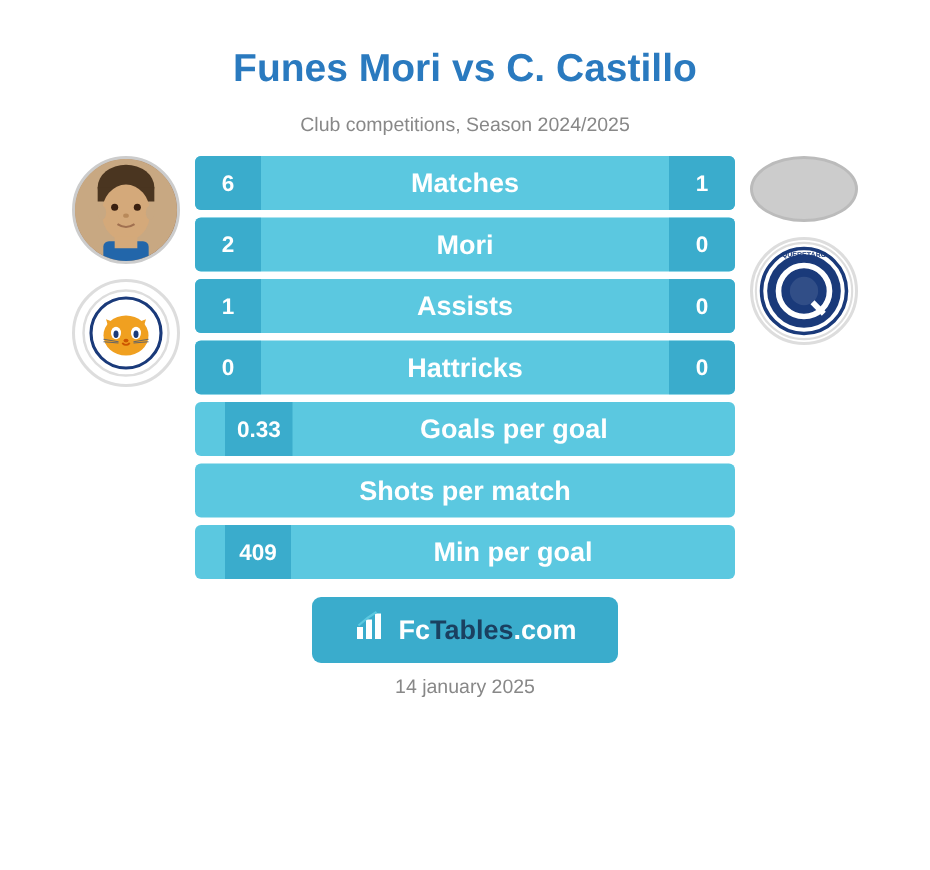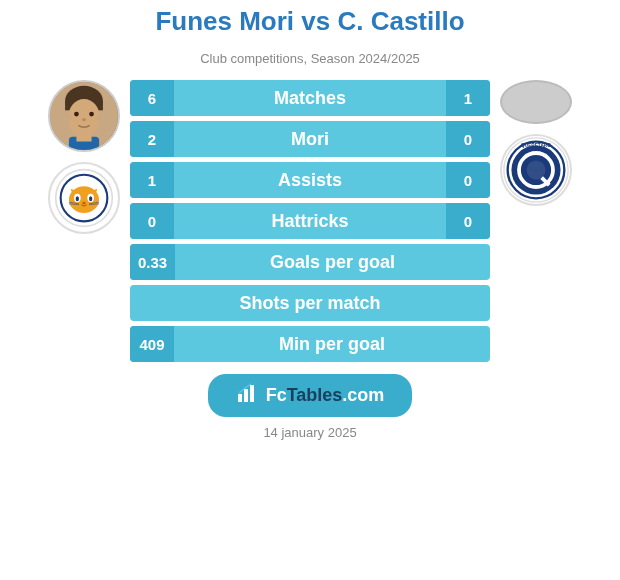--- a/index.html
+++ b/index.html
@@ -10,21 +10,21 @@
       font-family: Arial, sans-serif;
       display: flex;
       flex-direction: column;
       align-items: center;
       overflow: hidden;
     }
 
     .header {
       width: 100%;
       text-align: center;
-      padding: 6px 10px 4px;
+      padding: 30px 10px 4px;
     }
 
     .header h1 {
       font-size: 26px;
       font-weight: bold;
       color: #2a7abf;
     }
 
     .header .subtitle {
       font-size: 13px;
@@ -141,26 +141,27 @@
       height: 100%;
       display: flex;
       align-items: center;
       justify-content: center;
       padding: 0 8px;
     }
 
     
     .stat-row.single .stat-left-val {
       background: #3aaccc;
+      margin-left: 20px;
     }
 
     .fctables-logo {
       margin-top: 12px;
       background: #3aaccc;
-      border-radius: 18px;
+      border-radius: 6px;
       padding: 8px 28px;
       display: flex;
       align-items: center;
       gap: 8px;
     }
 
     .fctables-logo .logo-icon {
       color: #fff;
       font-size: 20px;
     }

